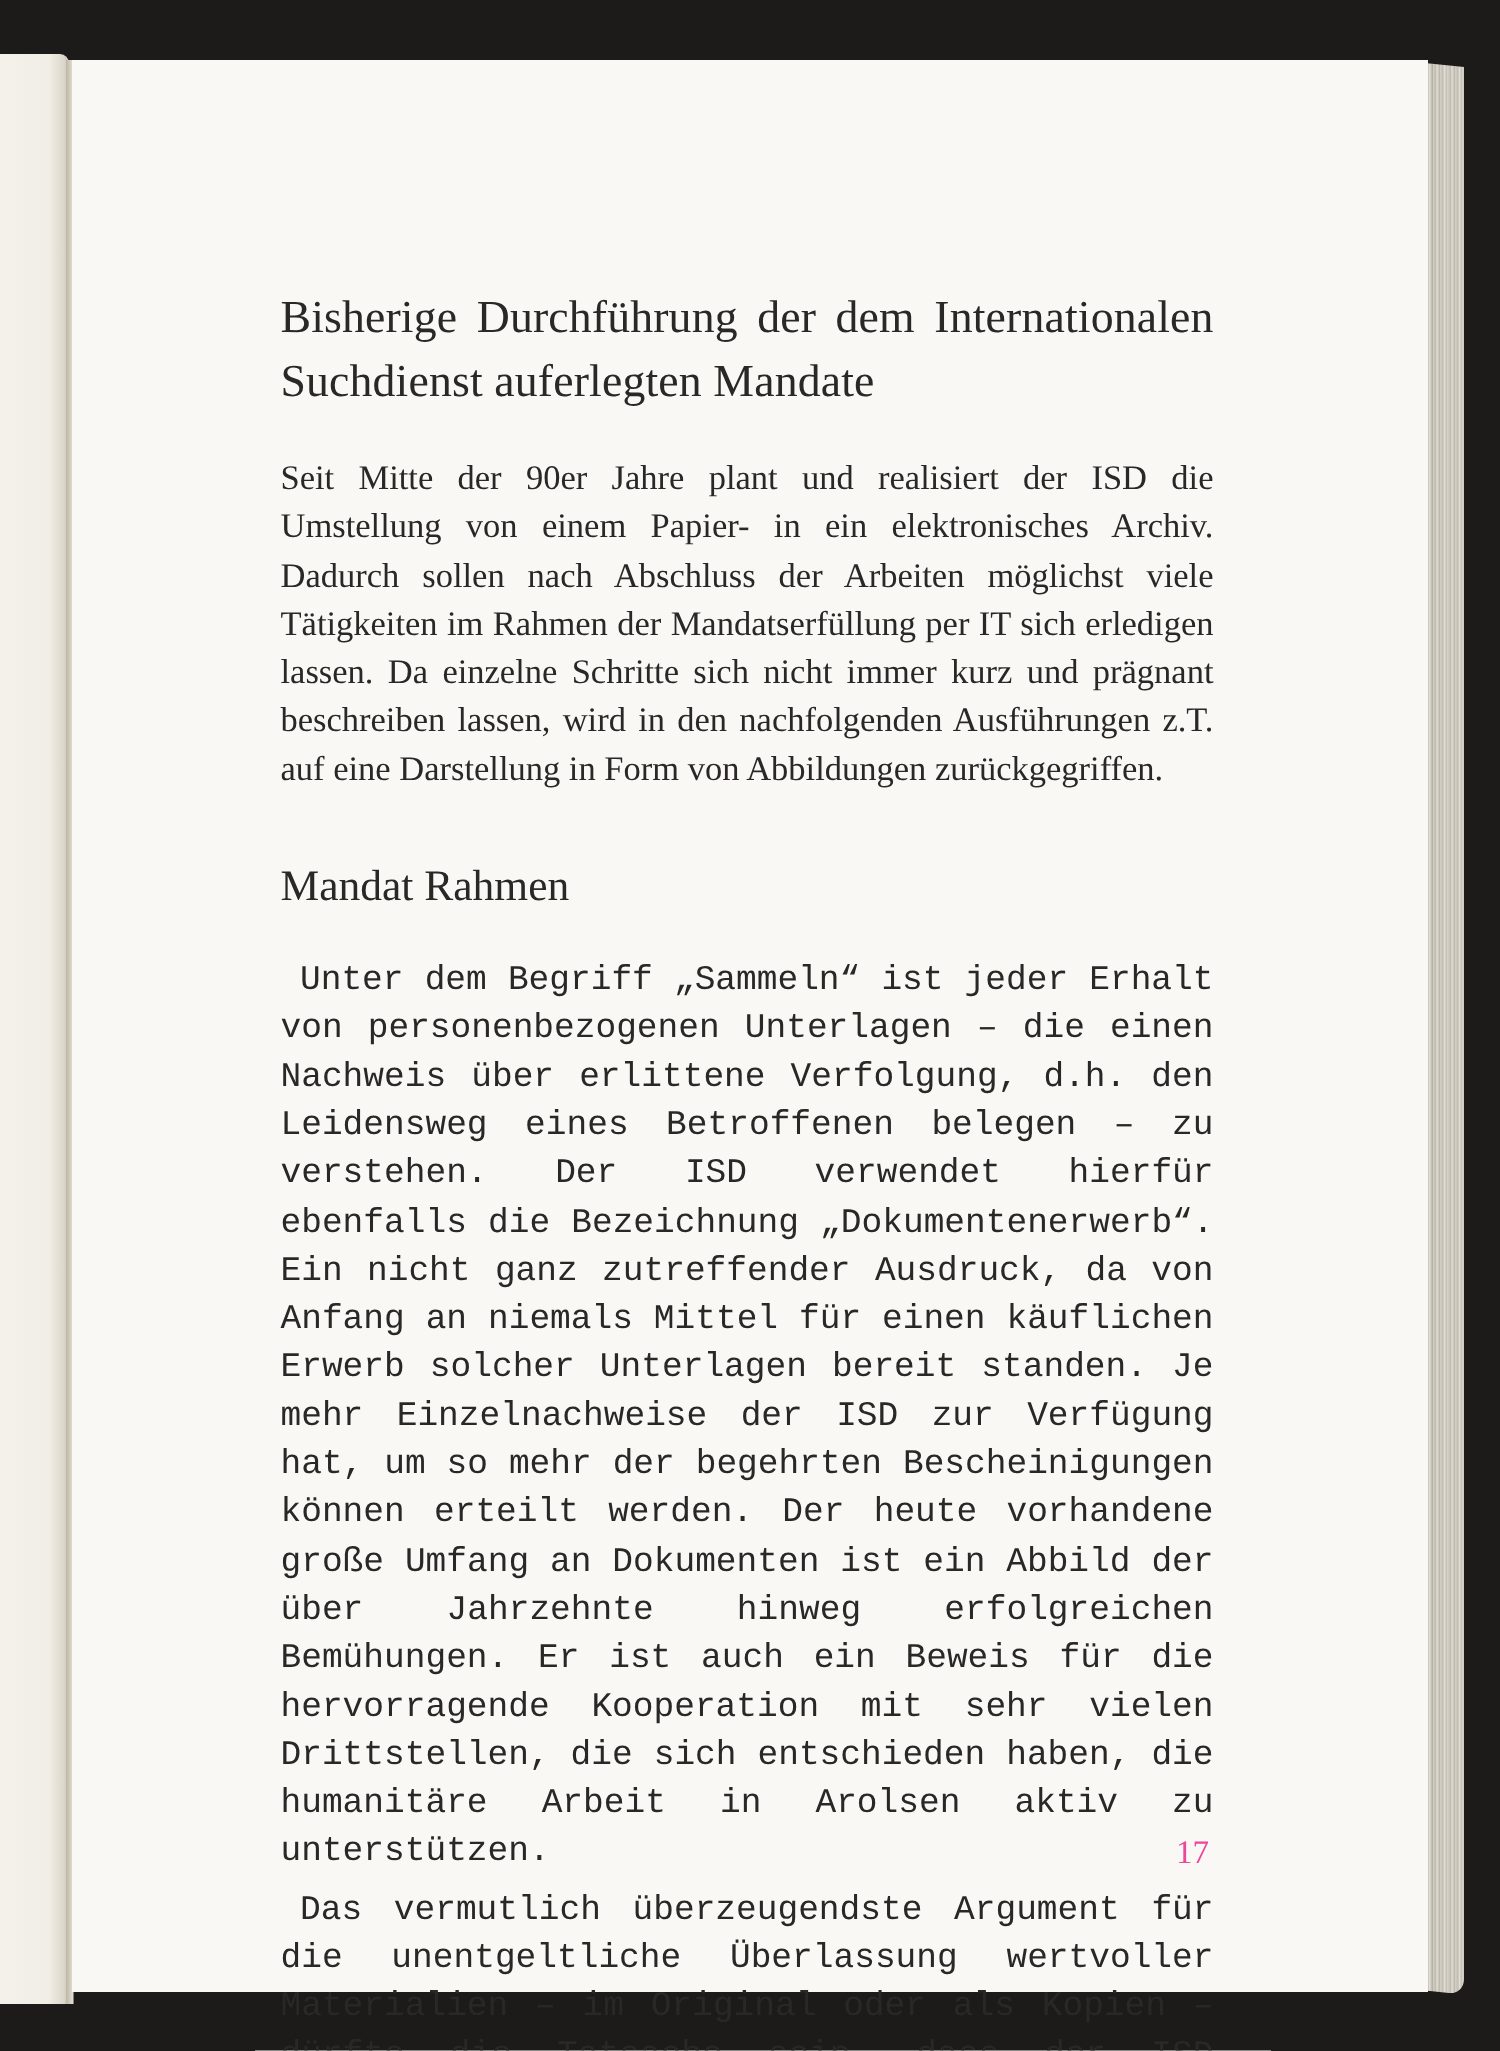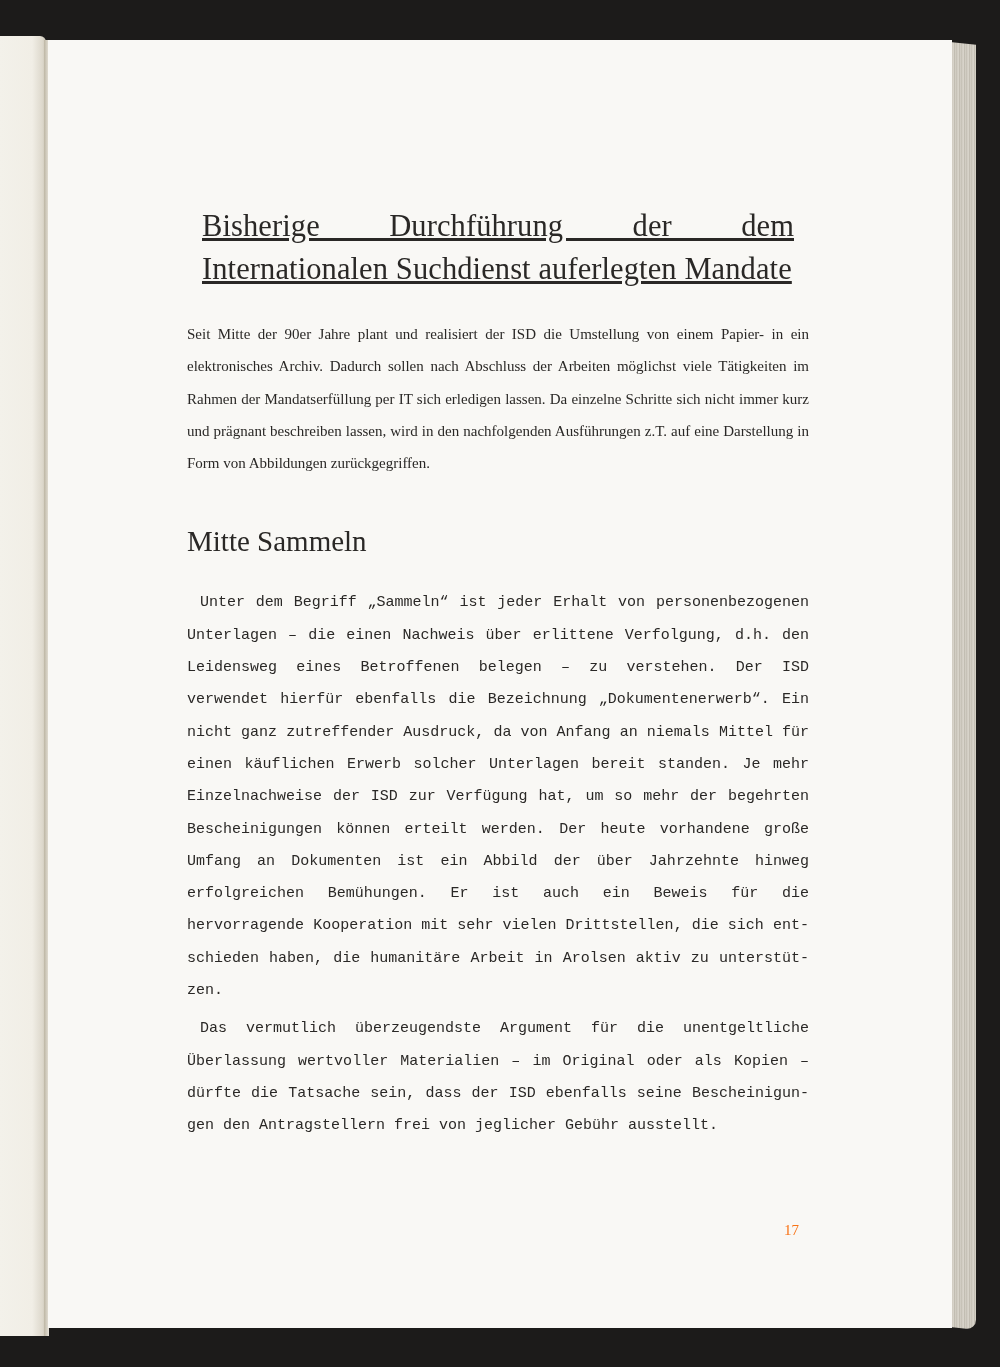--- a/index.html
+++ b/index.html
@@ -31,55 +31,54 @@
     transform-origin: top left;
   }
   .content {
     position: absolute; left: 187px; top: 190px; width: 622px;
     color: #2a2826;
   }
   h1.chapter {
     font-weight: normal;
     font-size: 30.5px;
     line-height: 43px;
-    margin: 15px;
+    margin: 0;
     text-align: justify;
     letter-spacing: 0.1px;
-    text-decoration: underline;
   }
   .para {
-    font-size: 15px;
+    font-size: 23px;
     line-height: 32.3px;
     text-align: justify;
     margin: 0;
     hyphens: manual;
   }
   .indent { text-indent: 13px; font-family: Liberation Mono, monospace; }
   #intro-para { margin-top: 27px; }
   h2.section {
     font-weight: normal;
     font-size: 29px;
     line-height: 36px;
     margin: 44px 0 28px 0;
   }
   #sammeln-para-2 { margin-top: 6px; }
   .page-number {
     position: absolute; left: 784px; top: 1222px;
-    font-size: 15px; color: #f97316;
+    font-size: 22px; color: #ec4899;
   }
 </style>
 </head>
 <body>
 
 <div class="left-page"></div>
 <div class="gutter"></div>
 <div class="page-edges"></div>
 <div class="page"></div>
 
 <div class="content">
   <h1 class="chapter">Bisherige Durchführung der dem Internationalen Suchdienst auferlegten Mandate</h1>
   <p class="para" id="intro-para">Seit Mitte der 90er Jahre plant und realisiert der ISD die Umstellung von einem Papier- in ein elektronisches Archiv. Dadurch sollen nach Abschluss der Arbeiten möglichst viele Tätigkeiten im Rahmen der Mandatserfüllung per IT sich erledigen lassen. Da einzelne Schritte sich nicht immer kurz und prägnant beschreiben lassen, wird in den nachfolgenden Ausführungen z.T. auf eine Darstellung in Form von Abbildungen zurückgegriffen.</p>
-  <h2 class="section">Mitte Sammeln</h2>
+  <h2 class="section">Mandat Rahmen</h2>
   <p class="para indent" id="sammeln-para-1">Unter dem Begriff „Sammeln“ ist jeder Erhalt von personenbezoge­nen Unterlagen – die einen Nachweis über erlittene Verfolgung, d.h. den Leidensweg eines Betroffenen belegen – zu verstehen. Der ISD verwendet hierfür ebenfalls die Bezeichnung „Dokumentenerwerb“. Ein nicht ganz zutreffender Ausdruck, da von Anfang an niemals Mittel für einen käuflichen Erwerb solcher Unterlagen bereit standen. Je mehr Einzelnachweise der ISD zur Verfügung hat, um so mehr der begehrten Bescheinigungen können erteilt werden. Der heute vorhan­dene große Umfang an Dokumenten ist ein Abbild der über Jahrzehnte hinweg erfolgreichen Bemühungen. Er ist auch ein Beweis für die hervorragende Kooperation mit sehr vielen Drittstellen, die sich ent­schieden haben, die humanitäre Arbeit in Arolsen aktiv zu unterstüt­zen.</p>
   <p class="para indent" id="sammeln-para-2">Das vermutlich überzeugendste Argument für die unentgeltliche Überlassung wertvoller Materialien – im Original oder als Kopien – dürfte die Tatsache sein, dass der ISD ebenfalls seine Bescheinigun­gen den Antragstellern frei von jeglicher Gebühr ausstellt.</p>
 </div>
 
 <div class="page-number">17</div>
 
 </body></html>

